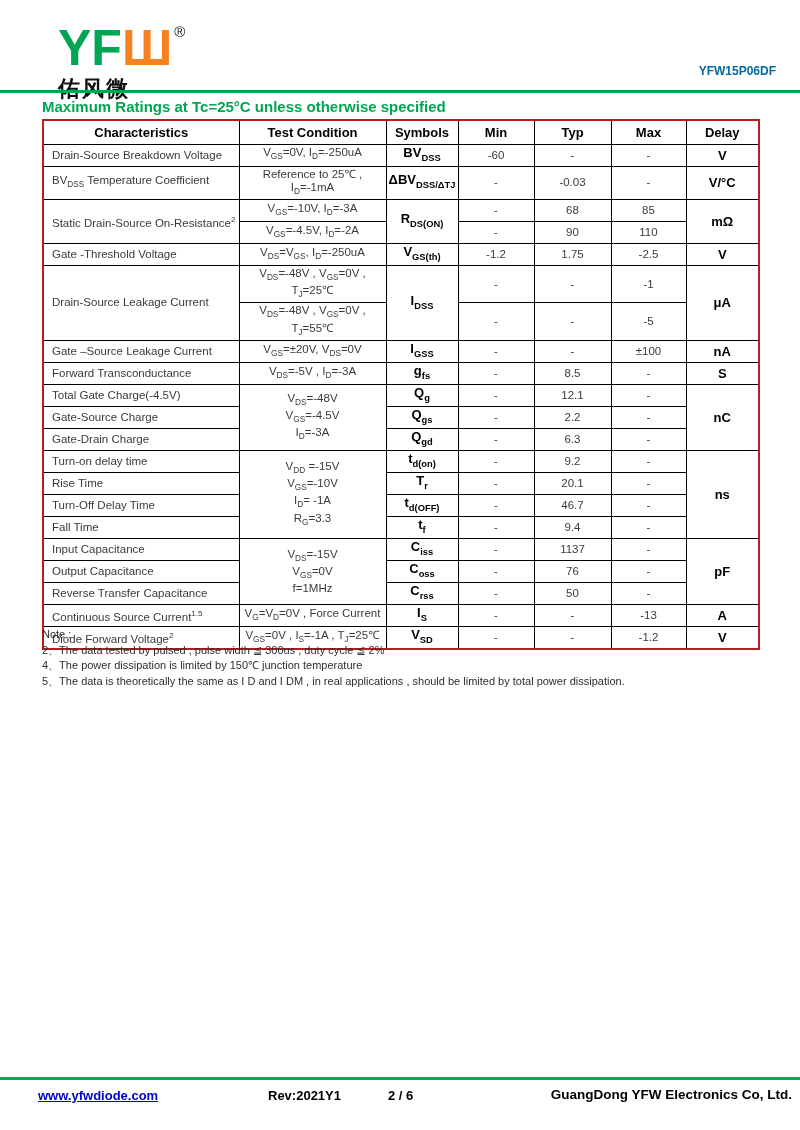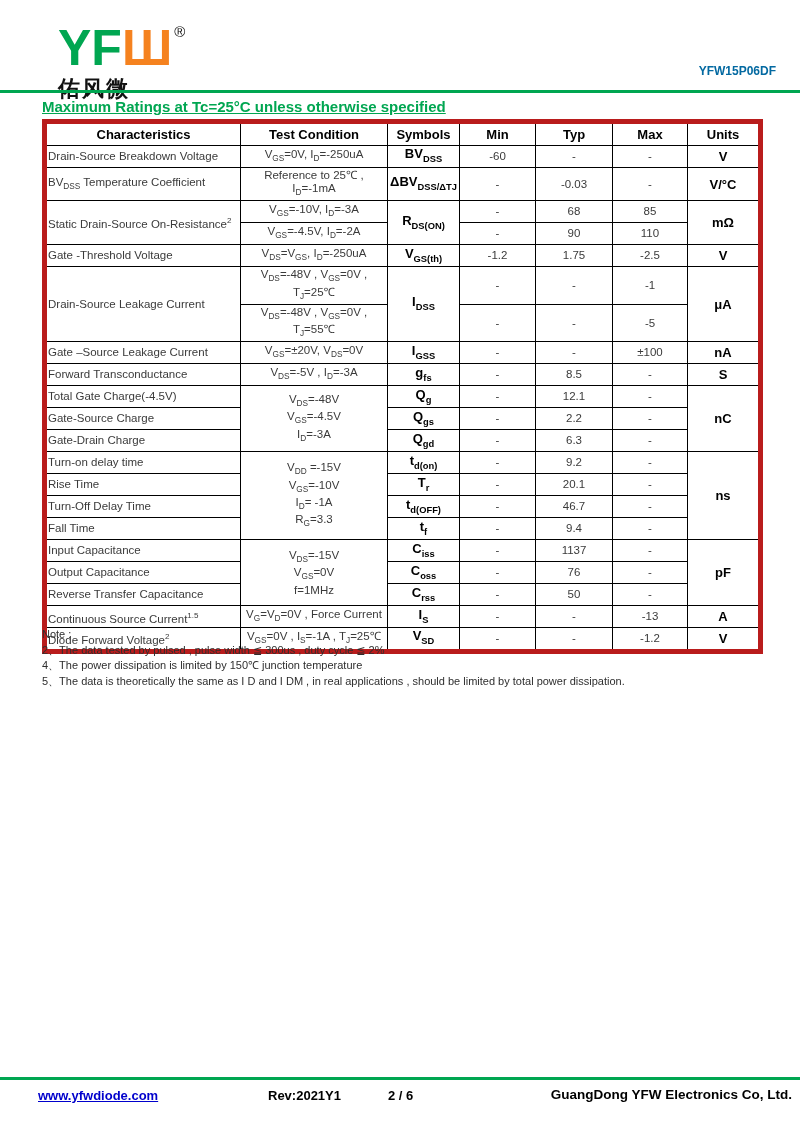--- a/index.html
+++ b/index.html
@@ -10,29 +10,29 @@
   .logo { position:absolute; left:58px; top:6px; }
   .logo-latin { font-weight:bold; font-size:50px; line-height:52px; }
   .logo-yf { color:#00A651; }
   .logo-w  { color:#F5821F; }
   .logo-reg { font-size:15px; color:#111; font-weight:normal; vertical-align:28px; margin-left:2px; }
   .logo-cn { font-size:22px; font-weight:bold; color:#111; line-height:30px; letter-spacing:2px; }
 
   .part-number { position:absolute; top:64px; right:24px; font-size:12px; font-weight:bold; color:#0369a1; }
 
   .rule-top { position:absolute; top:90px; left:0; width:800px; height:3px; background:#00A651; }
-  .section-title { position:absolute; top:98px; left:42px; font-size:15px; font-weight:bold; color:#00A651;text-decoration:underline; }
+  .section-title { position:absolute; top:98px; left:42px; font-size:15px; font-weight:bold; color:#00A651; }
 
   table.ratings { position:absolute; top:119px; left:42px; width:716px;
-                  border-collapse:collapse; table-layout:fixed; border:5px solid #b91c1c; }
+                  border-collapse:collapse; table-layout:fixed; border:2px solid #b91c1c; }
   .ratings th, .ratings td { border:1.5px solid #000; }
   .ratings th { font-size:13px; font-weight:bold; color:#000; height:24px; text-align:center; }
   .ratings td { font-size:11.5px; color:#3a3a3a; text-align:center; height:22px;
                 padding:1px 2px; line-height:13px; }
-  .ratings td.char { text-align:left; padding-left:1px;margin-left:47px; }
+  .ratings td.char { text-align:left; padding-left:8px;margin-left:47px; }
   .ratings td.sym, .ratings td.unit { font-size:13px; font-weight:bold; color:#000000; }
   sub { font-size:0.72em; }
   sup { font-size:0.70em; }
 
   .notes { position:absolute; top:627px; left:42px; width:716px;
            font-size:11px; color:#2e2e2e; line-height:15.5px; }
 
   .rule-bottom { position:absolute; top:1077px; left:0; width:800px; height:3px; background:#00A651; }
   .footer-website { position:absolute; top:1088px; left:38px; font-size:13px; font-weight:bold;
                     color:#0000CC; text-decoration:underline; cursor:pointer; }
@@ -63,21 +63,21 @@
       <col style="width:73px">
   </colgroup>
   <thead>
     <tr>
       <th>Characteristics</th>
       <th>Test Condition</th>
       <th>Symbols</th>
       <th>Min</th>
       <th>Typ</th>
       <th>Max</th>
-      <th>Units</th>
+      <th>Delay</th>
     </tr>
   </thead>
   <tbody>
     <tr>
       <td class="char">Drain-Source Breakdown Voltage</td>
       <td>V<sub>GS</sub>=0V, I<sub>D</sub>=-250uA</td>
       <td class="sym">BV<sub>DSS</sub></td>
       <td>-60</td>
       <td>-</td>
       <td>-</td>

